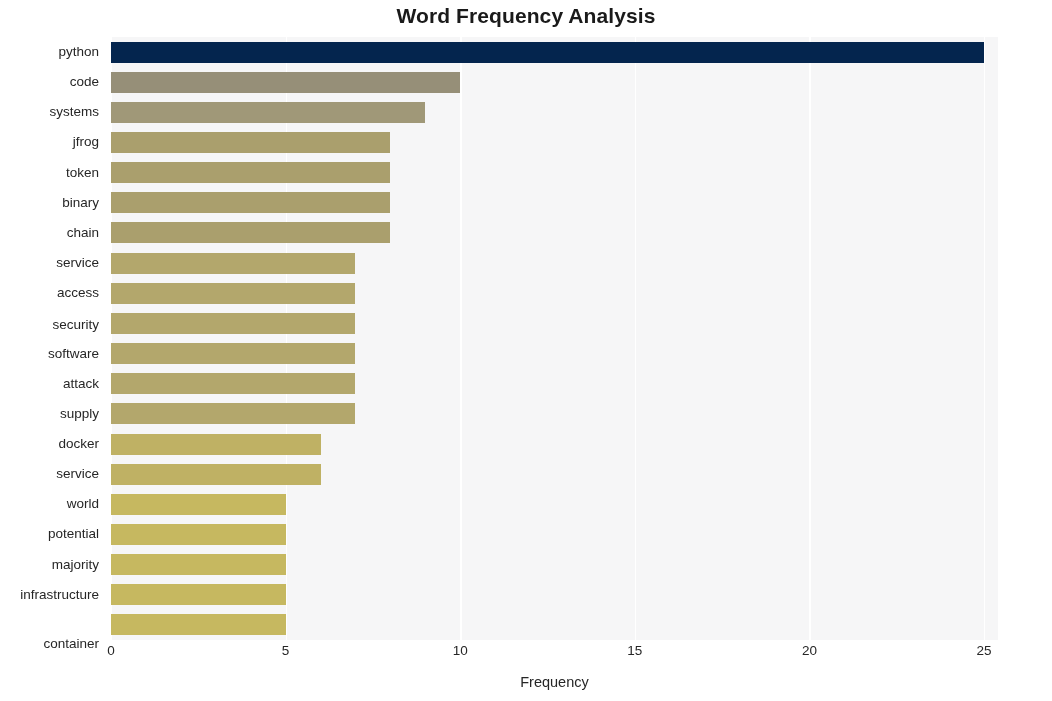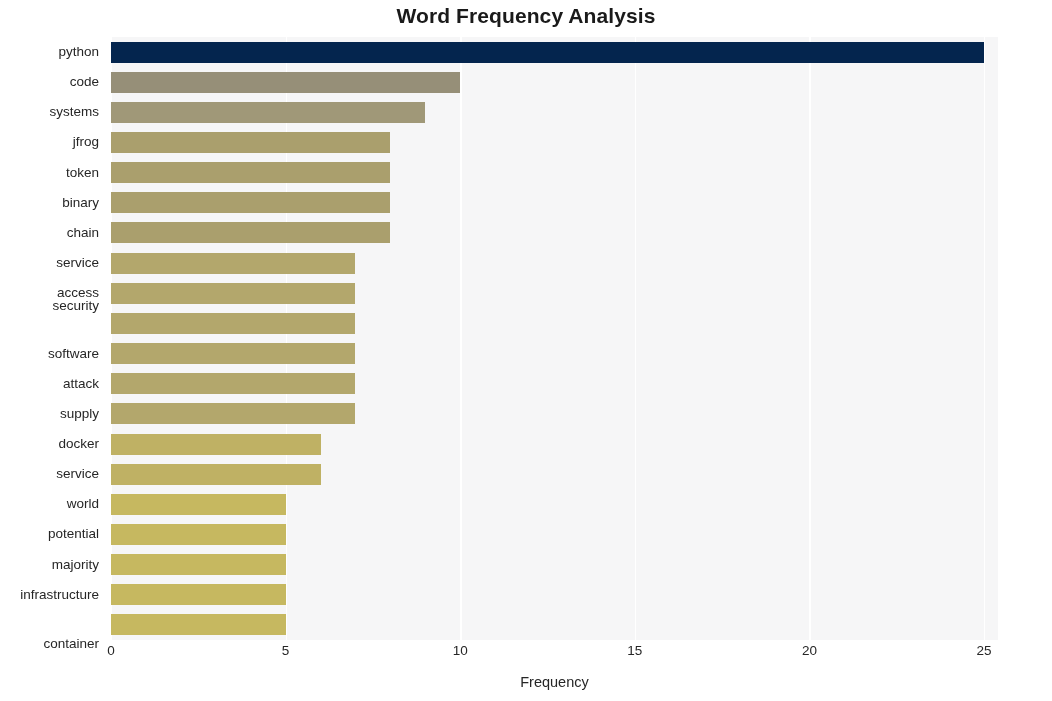--- a/index.html
+++ b/index.html
@@ -205,21 +205,21 @@
   <div id="ylabels-layer">
       <div class="ytick-label" style="top: 0px; padding-left: 28px;">python</div>
       <div class="ytick-label" style="top: 30.15px;">code</div>
       <div class="ytick-label" style="top: 60.3px;">systems</div>
       <div class="ytick-label" style="top: 90.45px;">jfrog</div>
       <div class="ytick-label" style="top: 120.6px; padding-left: 41px;">token</div>
       <div class="ytick-label" style="top: 150.75px;">binary</div>
       <div class="ytick-label" style="top: 180.9px;">chain</div>
       <div class="ytick-label" style="top: 211.05px;">service</div>
       <div class="ytick-label" style="top: 241.2px;">access</div>
-      <div class="ytick-label" style="top: 254px;">security</div>
+      <div class="ytick-label" style="top: 273px;">security</div>
       <div class="ytick-label" style="top: 301.5px;">software</div>
       <div class="ytick-label" style="top: 331.65px;">attack</div>
       <div class="ytick-label" style="top: 361.8px;">supply</div>
       <div class="ytick-label" style="top: 391.95px;">docker</div>
       <div class="ytick-label" style="top: 422.1px;">service</div>
       <div class="ytick-label" style="top: 452.25px;">world</div>
       <div class="ytick-label" style="top: 482.4px;">potential</div>
       <div class="ytick-label" style="top: 512.55px; padding-left: 40px;">majority</div>
       <div class="ytick-label" style="top: 542.7px;">infrastructure</div>
       <div class="ytick-label" style="top: 572.85px; margin-top: 19px;">container</div>

